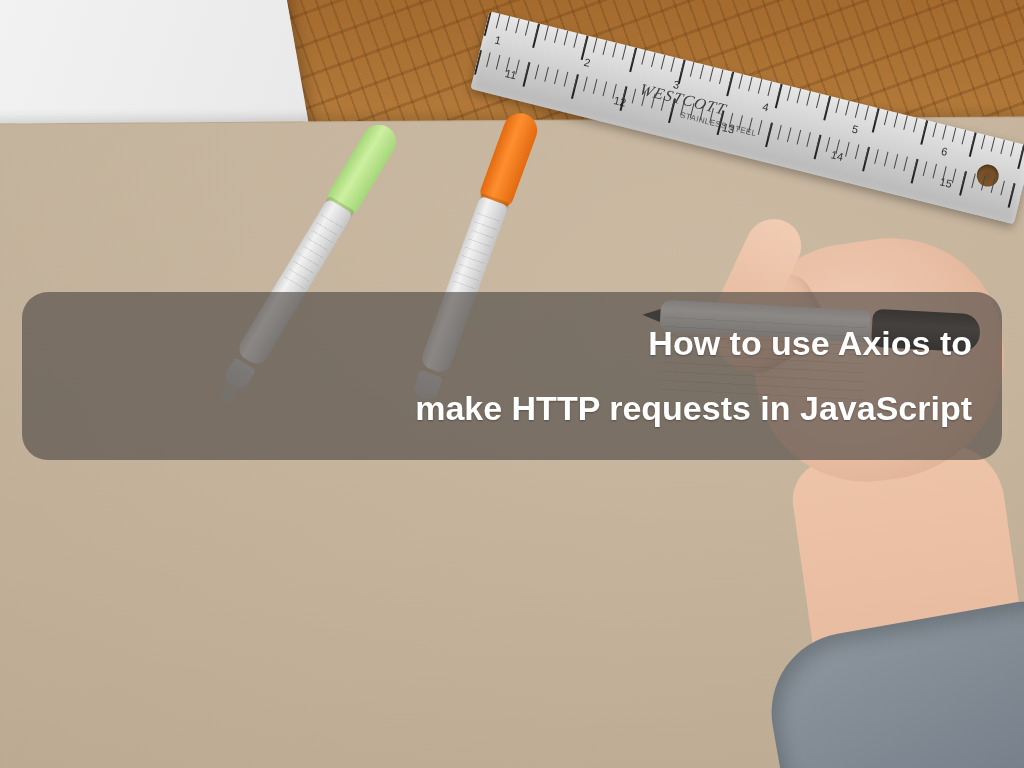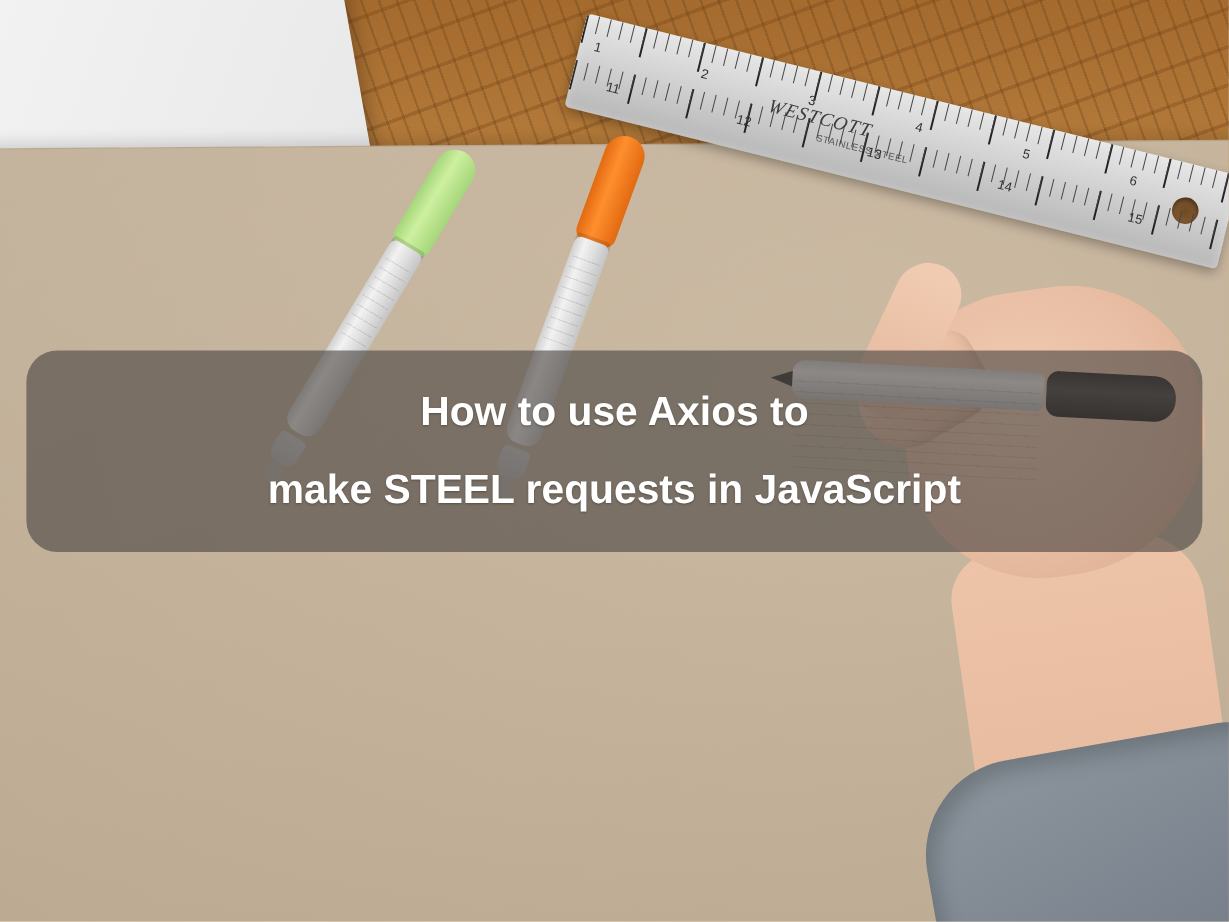--- a/index.html
+++ b/index.html
@@ -296,21 +296,21 @@
   .overlay {
     position: absolute;
     top: 292px;
     left: 22px;
     right: 22px;
     height: 168px;
     background: rgba(74, 70, 66, 0.62);
     border-radius: 26px;
     display: flex;
     flex-direction: column;
-    align-items: center;
+    align-items: flex-end;
     justify-content: center;
     gap: 24px;
     padding: 10px 30px;
     box-sizing: border-box;
   }
   .overlay .line1,
   .overlay .line2 {
     color: #ffffff;
     font-weight: 700;
     font-size: 34px;
@@ -371,15 +371,15 @@
   </div>
 
   <div class="marker black">
     <div class="tipB"></div>
     <div class="body"></div>
     <div class="capB"></div>
   </div>
 
   <div class="overlay">
     <div class="line1">How to use Axios to</div>
-    <div class="line2">make STEEL requests in JavaScript</div>
+    <div class="line2">make HTTP requests in JavaScript</div>
   </div>
 </div>
 
 </body></html>

